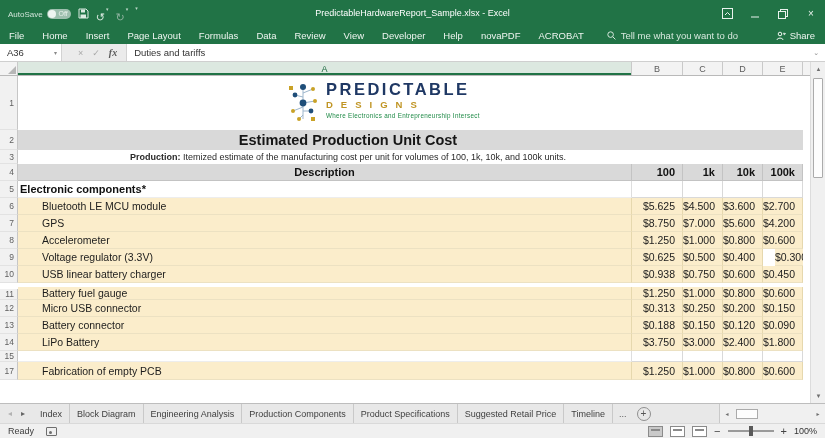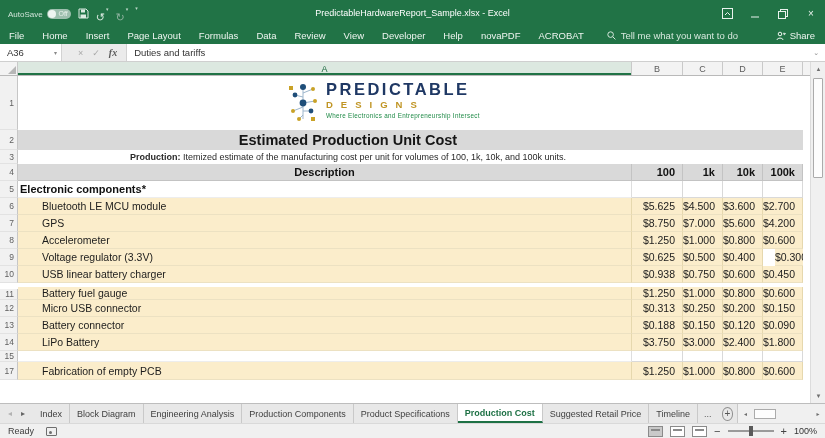--- a/index.html
+++ b/index.html
@@ -402,21 +402,20 @@
     <div class="tabnav">
       <span class="na1">◂</span>
       <span class="na2">▸</span>
     </div>
     <div class="stabs">
         <div class="stab">Index</div>
         <div class="stab">Block Diagram</div>
         <div class="stab">Engineering Analysis</div>
         <div class="stab">Production Components</div>
         <div class="stab">Product Specifications</div>
-        <div class="stab active">Production Cost</div>
         <div class="stab">Suggested Retail Price</div>
         <div class="stab">Timeline</div>
       </div>
     <div class="more-tabs">...</div>
     <div class="addsheet">+</div>
     <div class="hsb">
       <span class="arr">◂</span>
       <span class="track">
           <span class="thumb"></span>
         </span>

